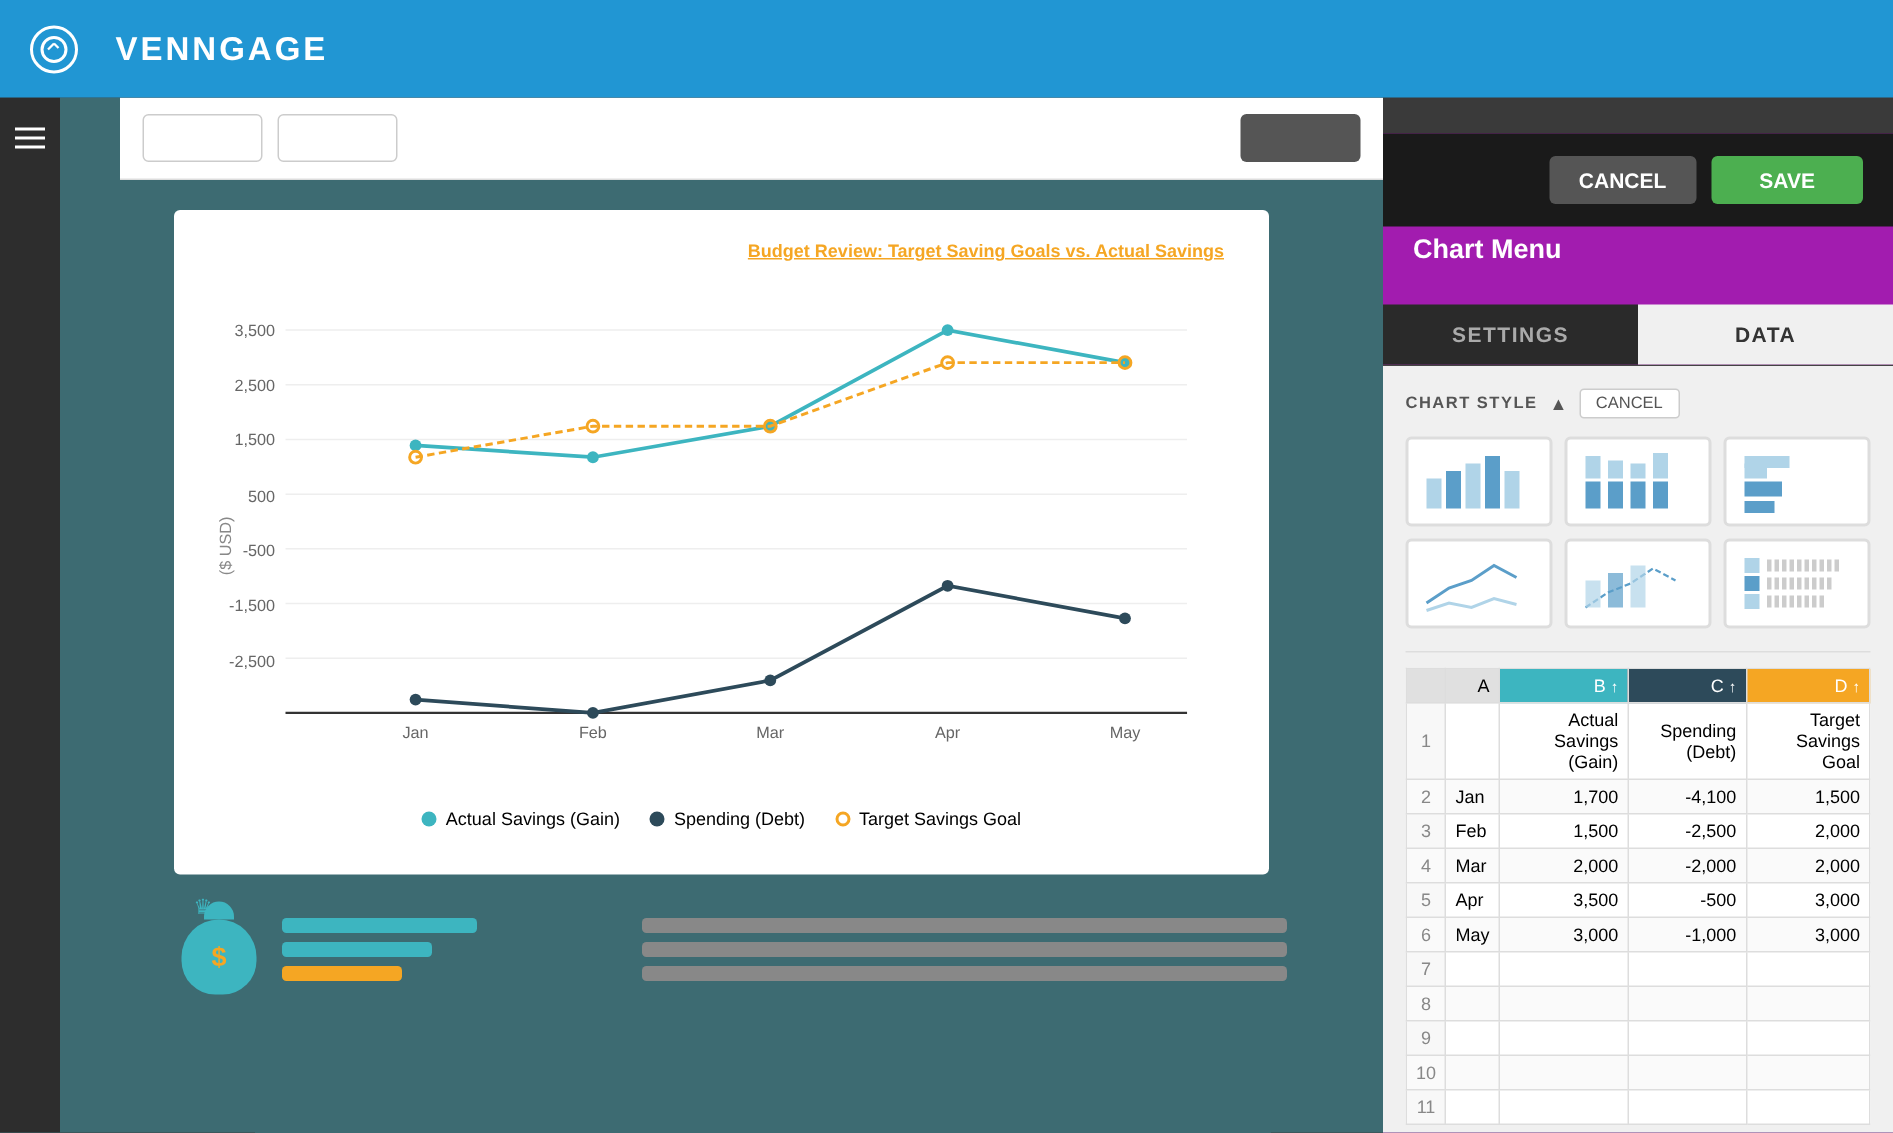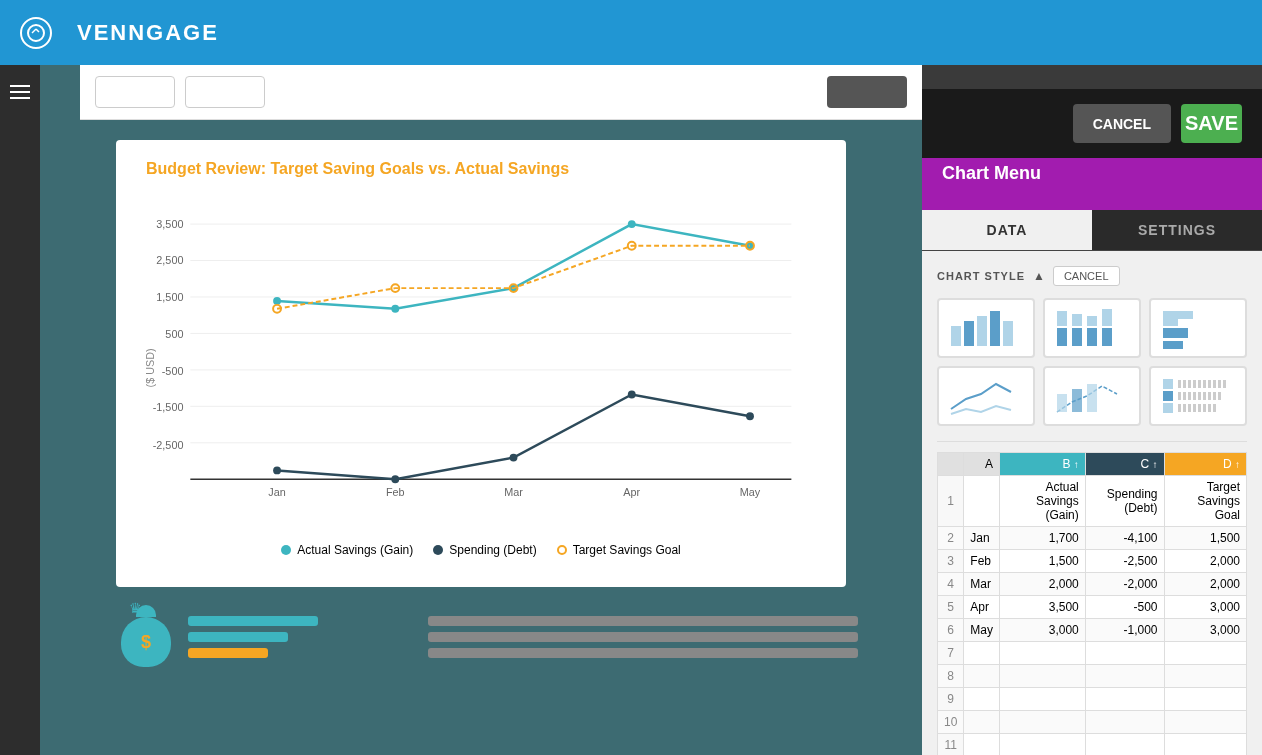--- a/index.html
+++ b/index.html
@@ -55,22 +55,22 @@
       display: flex; flex-direction: column; align-items: center; padding: 20px;
     }
 
     
     .chart-card {
       background: white; border-radius: 4px;
       width: 730px; padding: 20px 30px 30px;
       position: relative;
     }
     .chart-title {
-      color: #f5a623; font-size: 16px; font-weight: bold;
-      text-align: left; margin-bottom: 20px;
+      color: #f5a623; font-size: 12px; font-weight: bold;
+      text-align: right; margin-bottom: 20px; text-decoration: underline;
     }
 
     
     .chart-area { width: 100%; height: 330px; position: relative; }
     .chart-svg { width: 100%; height: 100%; }
 
     
     .chart-legend {
       display: flex; align-items: center; justify-content: center;
       gap: 20px; margin-top: 15px;
@@ -118,22 +118,22 @@
     .panel-header {
       background: #1a1a1a; padding: 15px 20px;
       display: flex; align-items: center; justify-content: space-between;
     }
     .panel-header-buttons { display: flex; gap: 10px; }
     .btn-cancel {
       padding: 8px 20px; background: #555; color: white; border: none;
       border-radius: 4px; cursor: pointer; font-size: 14px; font-weight: bold;
     }
     .btn-save {
-      padding: 8px 4px; background: #4caf50; color: white; border: none;
-      border-radius: 4px; cursor: pointer; font-size: 20px; font-weight: bold;
+      padding: 8px 32px; background: #4caf50; color: white; border: none;
+      border-radius: 4px; cursor: pointer; font-size: 14px; font-weight: bold;
     }
 
     .chart-menu-title { color: white; font-size: 18px; font-weight: bold; padding: 5px 20px 26px; }
 
     
     .panel-tabs { display: flex; border-bottom: 1px solid #444; }
     .tab {
       flex: 1; text-align: center; padding: 12px;
       color: #ccc; cursor: pointer; font-size: 14px; font-weight: bold;
       letter-spacing: 1px;
@@ -340,25 +340,25 @@
       <div></div>
       <div class="panel-header-buttons">
         <button class="btn-cancel">CANCEL</button>
         <button class="btn-save">SAVE</button>
       </div>
     </div>
 
     <div class="chart-menu-title">Chart Menu</div>
 
     <div class="panel-tabs">
+      <div class="tab inactive">
+        <span>SETTINGS</span>
+      </div>
       <div class="tab active">
         <span>DATA</span>
-      </div>
-      <div class="tab inactive">
-        <span>SETTINGS</span>
       </div>
     </div>
 
     <div class="panel-body">
 
       <div class="chart-style-header">
         <span class="chart-style-label">CHART STYLE</span>
         <span class="chart-style-arrow">▲</span>
         <span class="custom-badge">CANCEL</span>
       </div>

